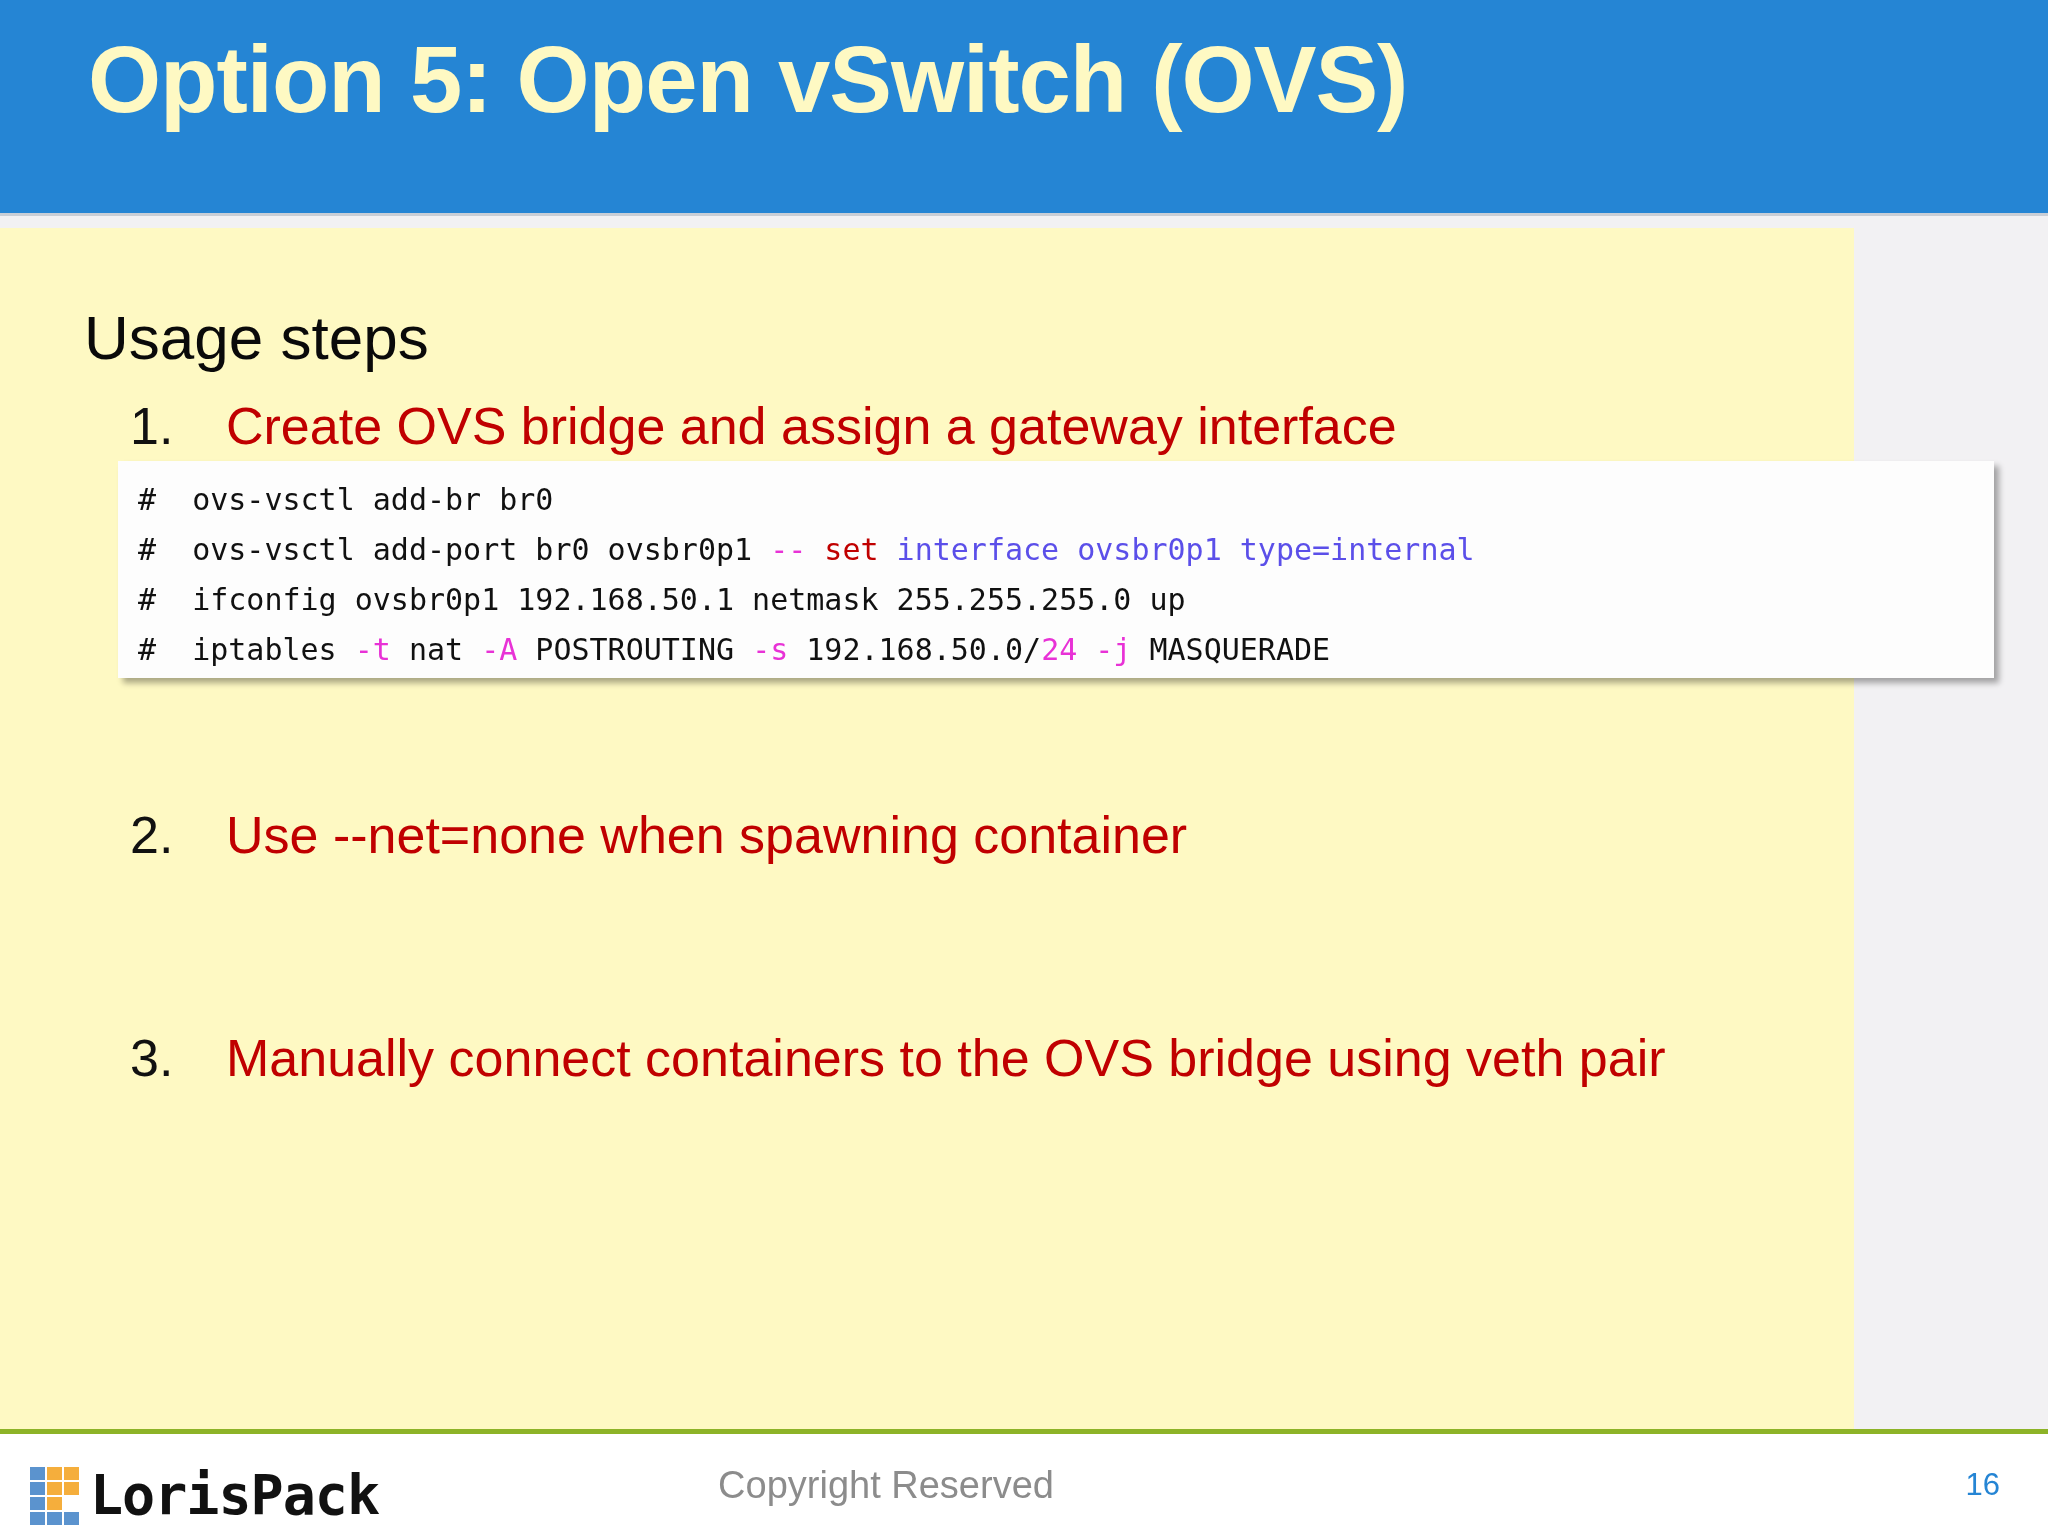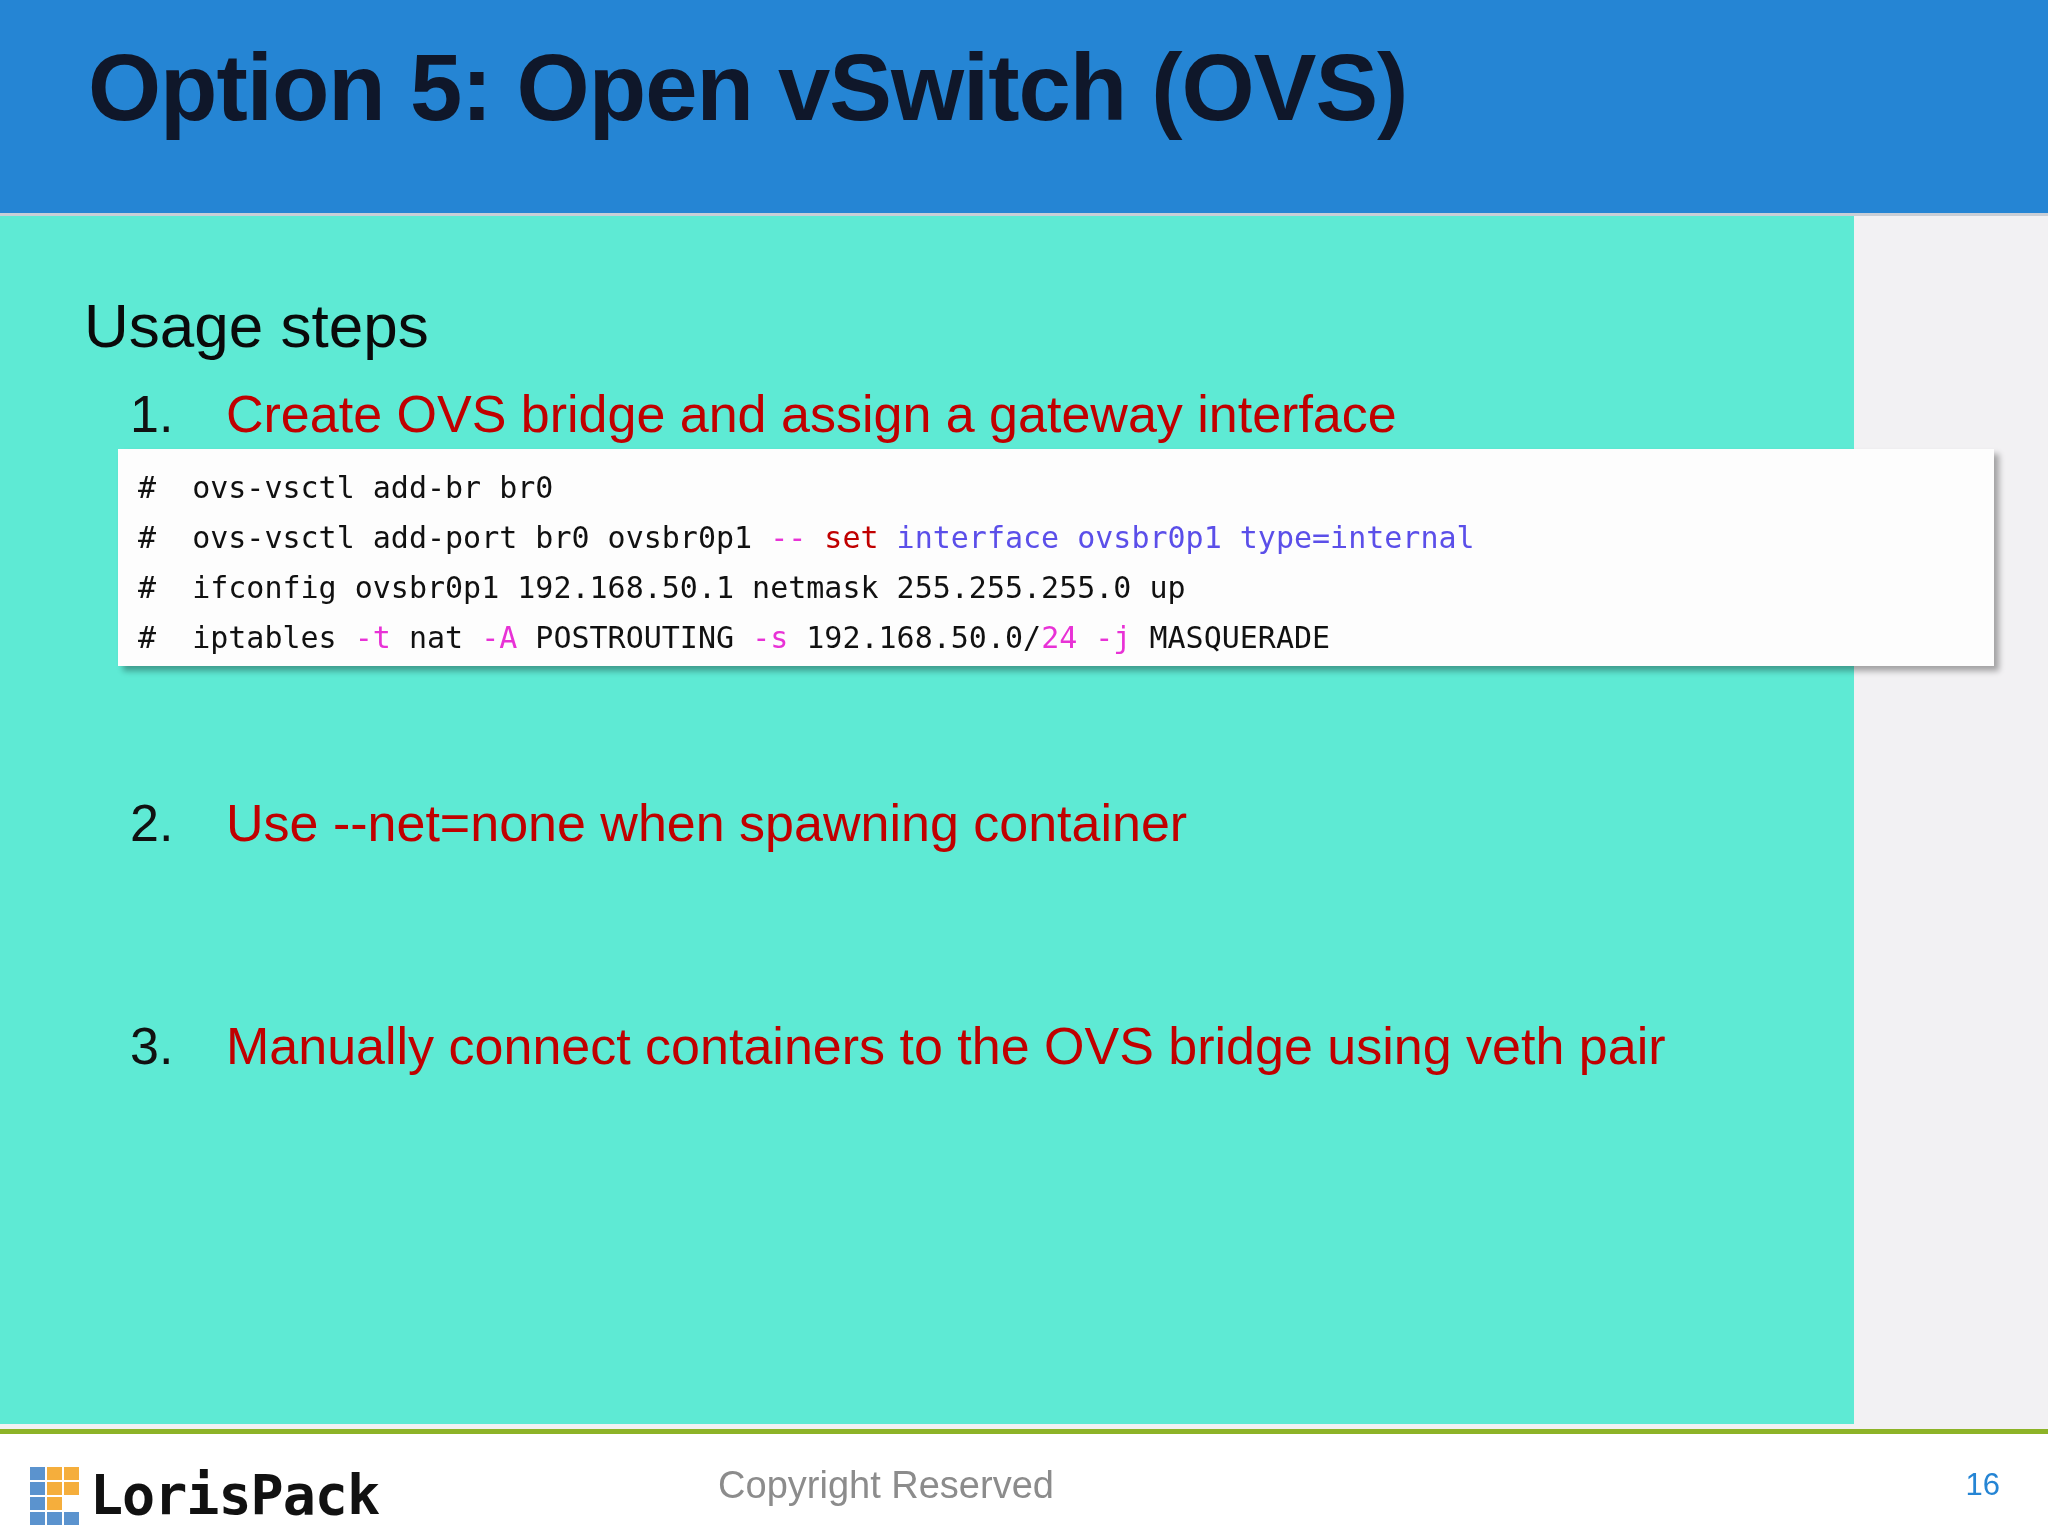--- a/index.html
+++ b/index.html
@@ -20,45 +20,45 @@
     position: absolute;
     left: 0;
     top: 0;
     width: 2048px;
     height: 213px;
     background: #2585D4;
   }
   #title-text {
     position: absolute;
     left: 88px;
-    top: 34px;
+    top: 26px;
     font-size: 94px;
     font-weight: bold;
-    color: #0f172a;
+    color: #fef9c3;
     letter-spacing: -1px;
     white-space: nowrap;
     font-family: "Liberation Sans", sans-serif;
   }
   #title-underline {
     position: absolute;
     left: 0;
     top: 213px;
     width: 2048px;
     height: 3px;
     background: #C9CED6;
   }
 
   
   #content {
     position: absolute;
     left: 0;
-    top: 216px;
+    top: 228px;
     width: 1854px;
     height: 1208px;
-    background: #5eead4;
+    background: #fef9c3;
   }
 
   #usage-heading {
     position: absolute;
     left: 84px;
     top: 74px;
     font-size: 62px;
     color: #0A0A0A;
     white-space: nowrap;
   }

